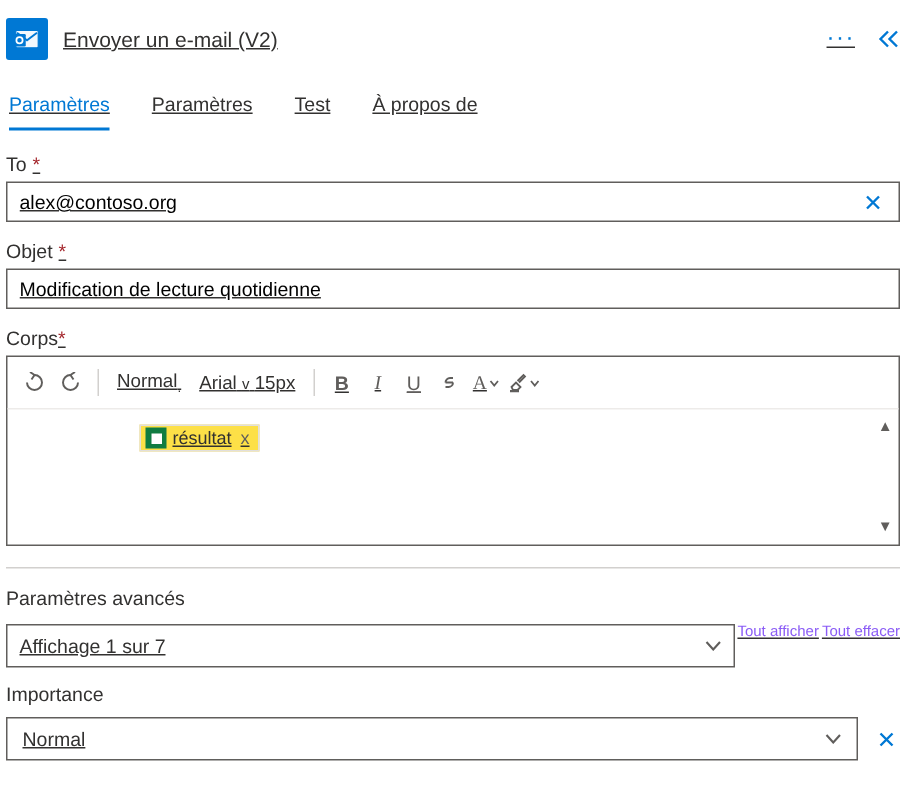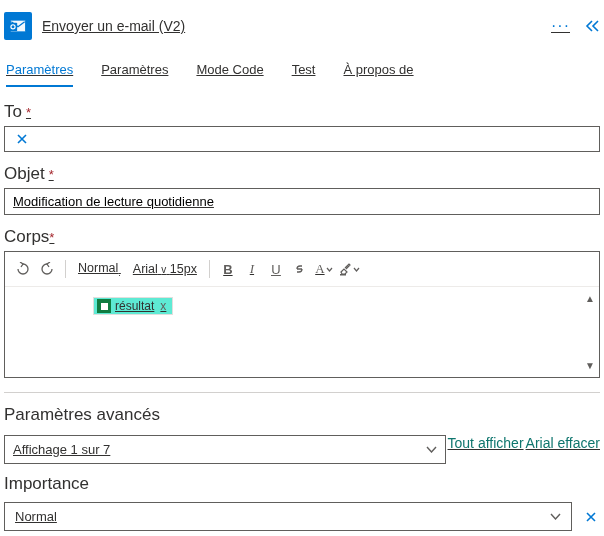--- a/index.html
+++ b/index.html
@@ -9,44 +9,44 @@
     .app-icon { width: 28px; height: 28px; background: #0078d4; display: flex; align-items: center; justify-content: center; border-radius: 2px; }
     .app-icon svg { width: 20px; height: 20px; }
     .header-title { flex: 1; font-size: 14px; font-weight: 400; color: #323130; }
     .header-actions { display: flex; gap: 14px; align-items: center; color: #0078d4; }
     .dots { font-size: 16px; letter-spacing: 1px; cursor: pointer; }
     .collapse-icon { cursor: pointer; }
     .tabs { display: flex; gap: 28px; border-bottom: 1px solid transparent; margin-bottom: 14px; padding-left: 2px; }
     .tab { padding: 6px 0 8px; font-size: 13px; cursor: pointer; color: #323130; border-bottom: 2px solid transparent; }
     .tab.active { color: #0078d4; border-bottom-color: #0078d4; }
     .field { margin-bottom: 12px; }
-    .field-label { font-size: 17px; margin-bottom: 4px; display: inline-block; }
+    .field-label { font-size: 13px; margin-bottom: 4px; display: inline-block; }
     .req { color: #a4262c; margin-left: 4px; }
     .input-wrap { display: flex; align-items: center; border: 1px solid #605e5c; padding: 5px 8px; background: #fff; }
     .input-wrap input { flex: 1; border: none; outline: none; font-size: 13px; font-family: inherit; }
     .clear-x { color: #0078d4; cursor: pointer; font-size: 14px; padding: 0 2px; }
     .editor-box { border: 1px solid #605e5c; }
     .toolbar { display: flex; align-items: center; gap: 4px; padding: 6px 8px; border-bottom: 1px solid #edebe9; }
     .tb-sep { width: 1px; height: 18px; background: #d2d0ce; margin: 0 4px; }
     .tb-btn { min-width: 20px; height: 22px; display: flex; align-items: center; justify-content: center; color: #605e5c; cursor: pointer; font-size: 13px; }
     .tb-text { font-size: 12.5px; color: #323130; padding: 0 4px; cursor: pointer; }
     .editor-body { position: relative; padding: 10px 12px 26px; min-height: 90px; font-size: 13px; }
     .editor-row { display: flex; align-items: center; gap: 6px; }
-    .token { display: inline-flex; align-items: center; background: #5eead4; border: 1px solid #e1dfdd; padding: 1px 6px 1px 3px; font-size: 12px; gap: 4px; }
+    .token { display: inline-flex; align-items: center; background: #fde047; border: 1px solid #e1dfdd; padding: 1px 6px 1px 3px; font-size: 12px; gap: 4px; }
     .token-x { color: #605e5c; cursor: pointer; margin-left: 2px; }
     .excel-icon { width: 14px; height: 14px; background: #107c41; display: inline-flex; align-items: center; justify-content: center; }
     .excel-icon::after { content: ""; width: 7px; height: 7px; background: #fff; }
     .scroll-up, .scroll-down { position: absolute; right: 4px; color: #605e5c; font-size: 10px; cursor: pointer; }
     .scroll-up { top: 6px; }
     .scroll-down { bottom: 6px; }
     .divider { border: none; border-top: 1px solid #d2d0ce; margin: 14px 0 12px; }
     .adv-row { display: flex; align-items: flex-start; gap: 2px; margin-bottom: 10px; }
     .select-wrap { flex: 1; border: 1px solid #605e5c; padding: 6px 8px; display: flex; align-items: center; justify-content: space-between; cursor: pointer; background: #fff; }
     .select-wrap .chev { color: #605e5c; }
-    .link-btn { font-size: 14px; color: #0f766e; cursor: pointer; white-space: nowrap; }
+    .link-btn { font-size: 10px; color: #8b5cf6; cursor: pointer; white-space: nowrap; }
     .importance-row { display: flex; align-items: center; gap: 10px; }
     .imp-select { flex: 1; border: 1px solid #605e5c; padding: 6px 10px; display: flex; align-items: center; justify-content: space-between; cursor: pointer; background: #fff; }
     svg { display: block; }
   </style>
 </head>
 <body>
 
 <div class="panel">
 
   <div class="header">
@@ -66,28 +66,28 @@
         <svg width="16" height="14" viewBox="0 0 16 14">
             <path d="M8 2 L3 7 L8 12 M14 2 L9 7 L14 12" fill="none" stroke="#0078d4" stroke-width="1.6"></path>
           </svg>
       </span>
     </div>
   </div>
 
   <div class="tabs">
     <div class="tab active">Paramètres</div>
     <div class="tab">Paramètres</div>
-    <div class="tab">Mode Code</div>
     <div class="tab">Test</div>
     <div class="tab">À propos de</div>
   </div>
 
   <div class="field">
     <span class="field-label">To</span><span class="req">*</span>
     <div class="input-wrap">
+      <input type="text" value="alex@contoso.org" style="">
       <span class="clear-x">
         <svg width="14" height="14" viewBox="0 0 14 14">
             <path d="M3 3 L11 11 M11 3 L3 11" stroke="#0078d4" stroke-width="1.6"></path>
           </svg>
       </span>
     </div>
   </div>
 
   <div class="field">
     <span class="field-label">Objet</span><span class="req">*</span>
@@ -163,21 +163,21 @@
   <div class="adv-row">
     <div class="select-wrap">
       <span>Affichage 1 sur 7</span>
       <span class="chev">
           <svg width="11" height="7" viewBox="0 0 11 7">
             <path d="M1 1 L5.5 6 L10 1" fill="none" stroke="#605e5c" stroke-width="1.4"></path>
           </svg>
         </span>
     </div>
     <span class="link-btn">Tout afficher</span>
-    <span class="link-btn">Arial effacer</span>
+    <span class="link-btn">Tout effacer</span>
   </div>
 
   <div class="field" style="margin-bottom:4px">
     <span class="field-label">Importance</span>
   </div>
   <div class="importance-row">
     <div class="imp-select">
       <span>Normal</span>
       <span class="chev">
           <svg width="11" height="7" viewBox="0 0 11 7">

